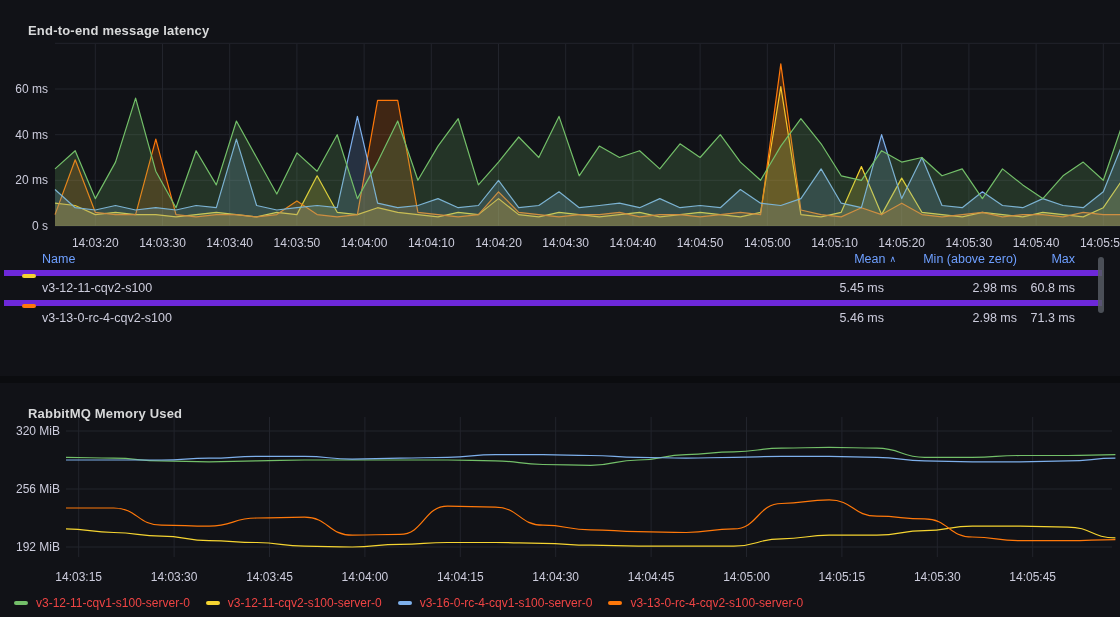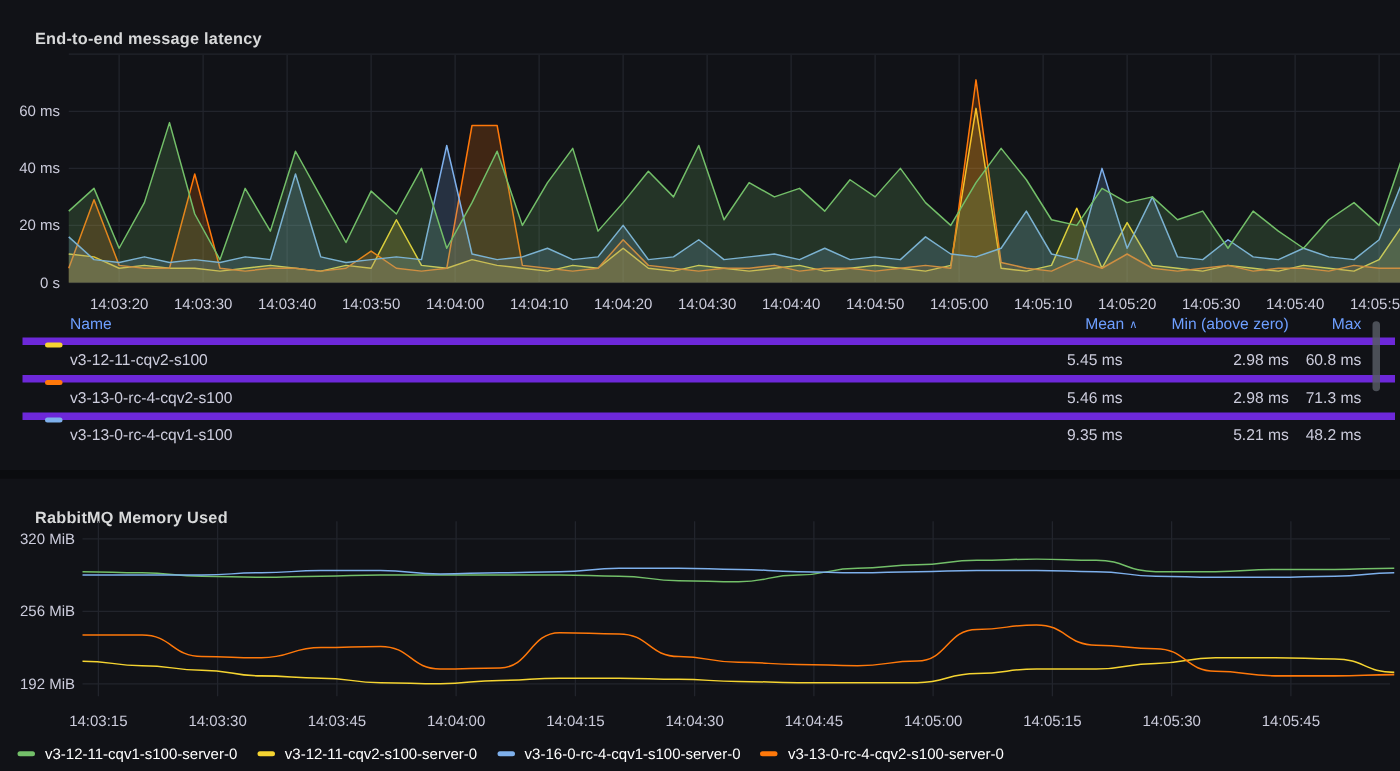--- a/index.html
+++ b/index.html
@@ -14,21 +14,21 @@
   #panel2{top:383px;height:234px}
   .panel-title{
     position:absolute;top:7px;left:12px;margin:16px;
     font-size:13px;font-weight:700;color:#D8D9DA;letter-spacing:.2px;
   }
   svg.chart{position:absolute;left:0;display:block}
   #chart1{top:0;width:1120px;height:250px}
   #chart2{top:22px;width:1120px;height:192px}
   .tick{font-size:12px;fill:#CCCCDC}
   
-  #legend-table{position:absolute;top:248px;left:18px;width:1098px;font-size:12.5px}
+  #legend-table{position:absolute;top:248px;left:4px;width:1098px;font-size:12.5px}
   .lt-row{position:relative;height:24px;border-top:6px solid #6d28d9}
   .lt-row.lt-header{height:22px;border-top:none;color:#6E9FFF}
   .lt-row span{position:absolute;top:0;line-height:24px;white-space:nowrap}
   .lt-header span{line-height:22px}
   .cell-name{left:38px}
   .cell-mean{right:218px}
   .cell-mean-h{right:206px}
   .cell-min{right:85px}
   .cell-max{right:27px}
   .swatch{
@@ -39,21 +39,21 @@
     position:static !important;display:inline-block;font-size:9px;
     margin-left:4px;color:#6E9FFF;transform:translateY(-1px);
   }
   #table-scrollbar{
     position:absolute;right:16px;top:257px;width:6px;height:56px;
     border-radius:3px;background:#565a63;opacity:.85;
   }
   
   #memory-legend{
     position:absolute;left:14px;top:213px;display:flex;align-items:center;
-    gap:16px;font-size:12px;color:#ffffff;white-space:nowrap;
+    gap:16px;font-size:12px;color:#ef4444;white-space:nowrap;
   }
   .legend-item{display:flex;align-items:center;gap:8px;cursor:pointer}
   .legend-swatch{width:14px;height:4px;border-radius:2px;display:inline-block}
 </style>
 </head>
 <body>
 
 <div>
 
   <section class="panel" id="panel1">
@@ -123,27 +123,20 @@
           <span class="cell-min">2.98 ms</span>
           <span class="cell-max">60.8 ms</span>
         </div>
         <div class="lt-row">
           <span class="swatch" style="background: rgb(255, 120, 10);"></span>
           <span class="cell-name">v3-13-0-rc-4-cqv2-s100</span>
           <span class="cell-mean">5.46 ms</span>
           <span class="cell-min">2.98 ms</span>
           <span class="cell-max">71.3 ms</span>
         </div>
-        <div class="lt-row">
-          <span class="swatch" style="background: rgb(126, 176, 236);"></span>
-          <span class="cell-name">v3-13-0-rc-4-cqv1-s100</span>
-          <span class="cell-mean">9.35 ms</span>
-          <span class="cell-min">5.21 ms</span>
-          <span class="cell-max">48.2 ms</span>
-        </div>
       </div>
     <div id="table-scrollbar"></div>
   </section>
 
   <div id="panel-gap"></div>
 
   <section class="panel" id="panel2">
     <h2 class="panel-title">RabbitMQ Memory Used</h2>
     <svg class="chart" id="chart2" viewBox="0 0 1120 192" preserveAspectRatio="none">
         <line x1="66" x2="1112" y1="142" y2="142" stroke="#22242c" stroke-width="1"></line>

